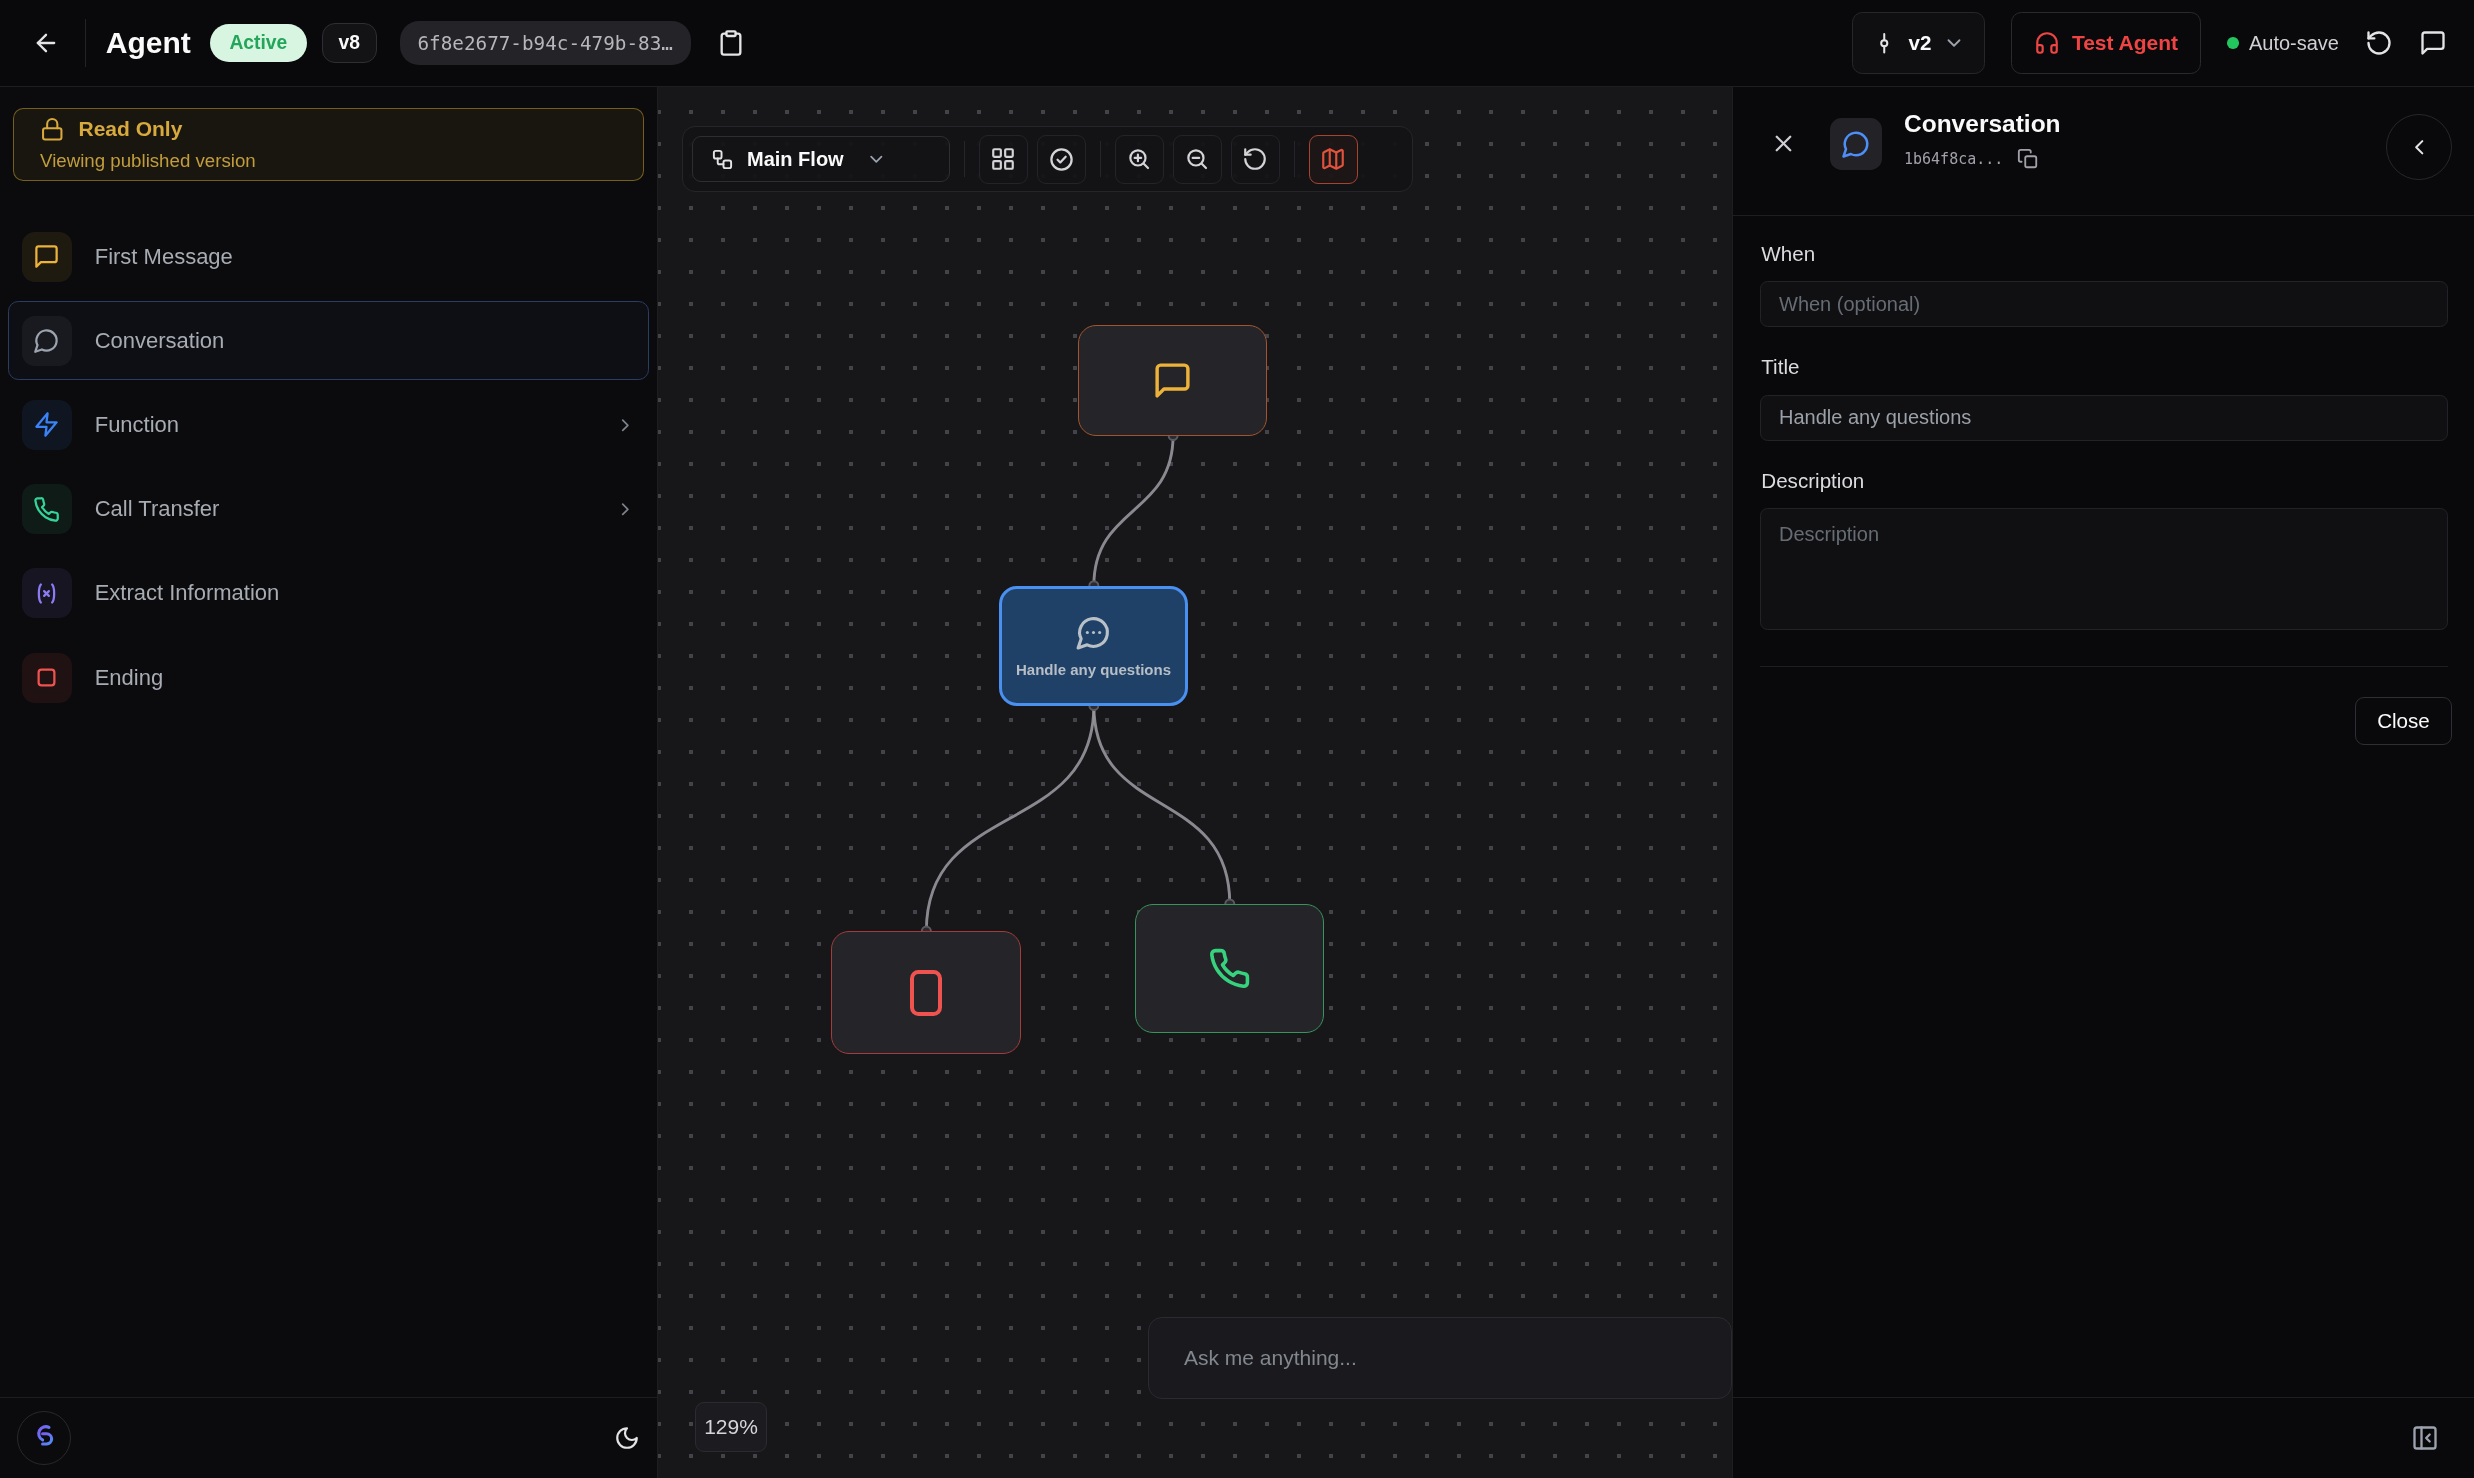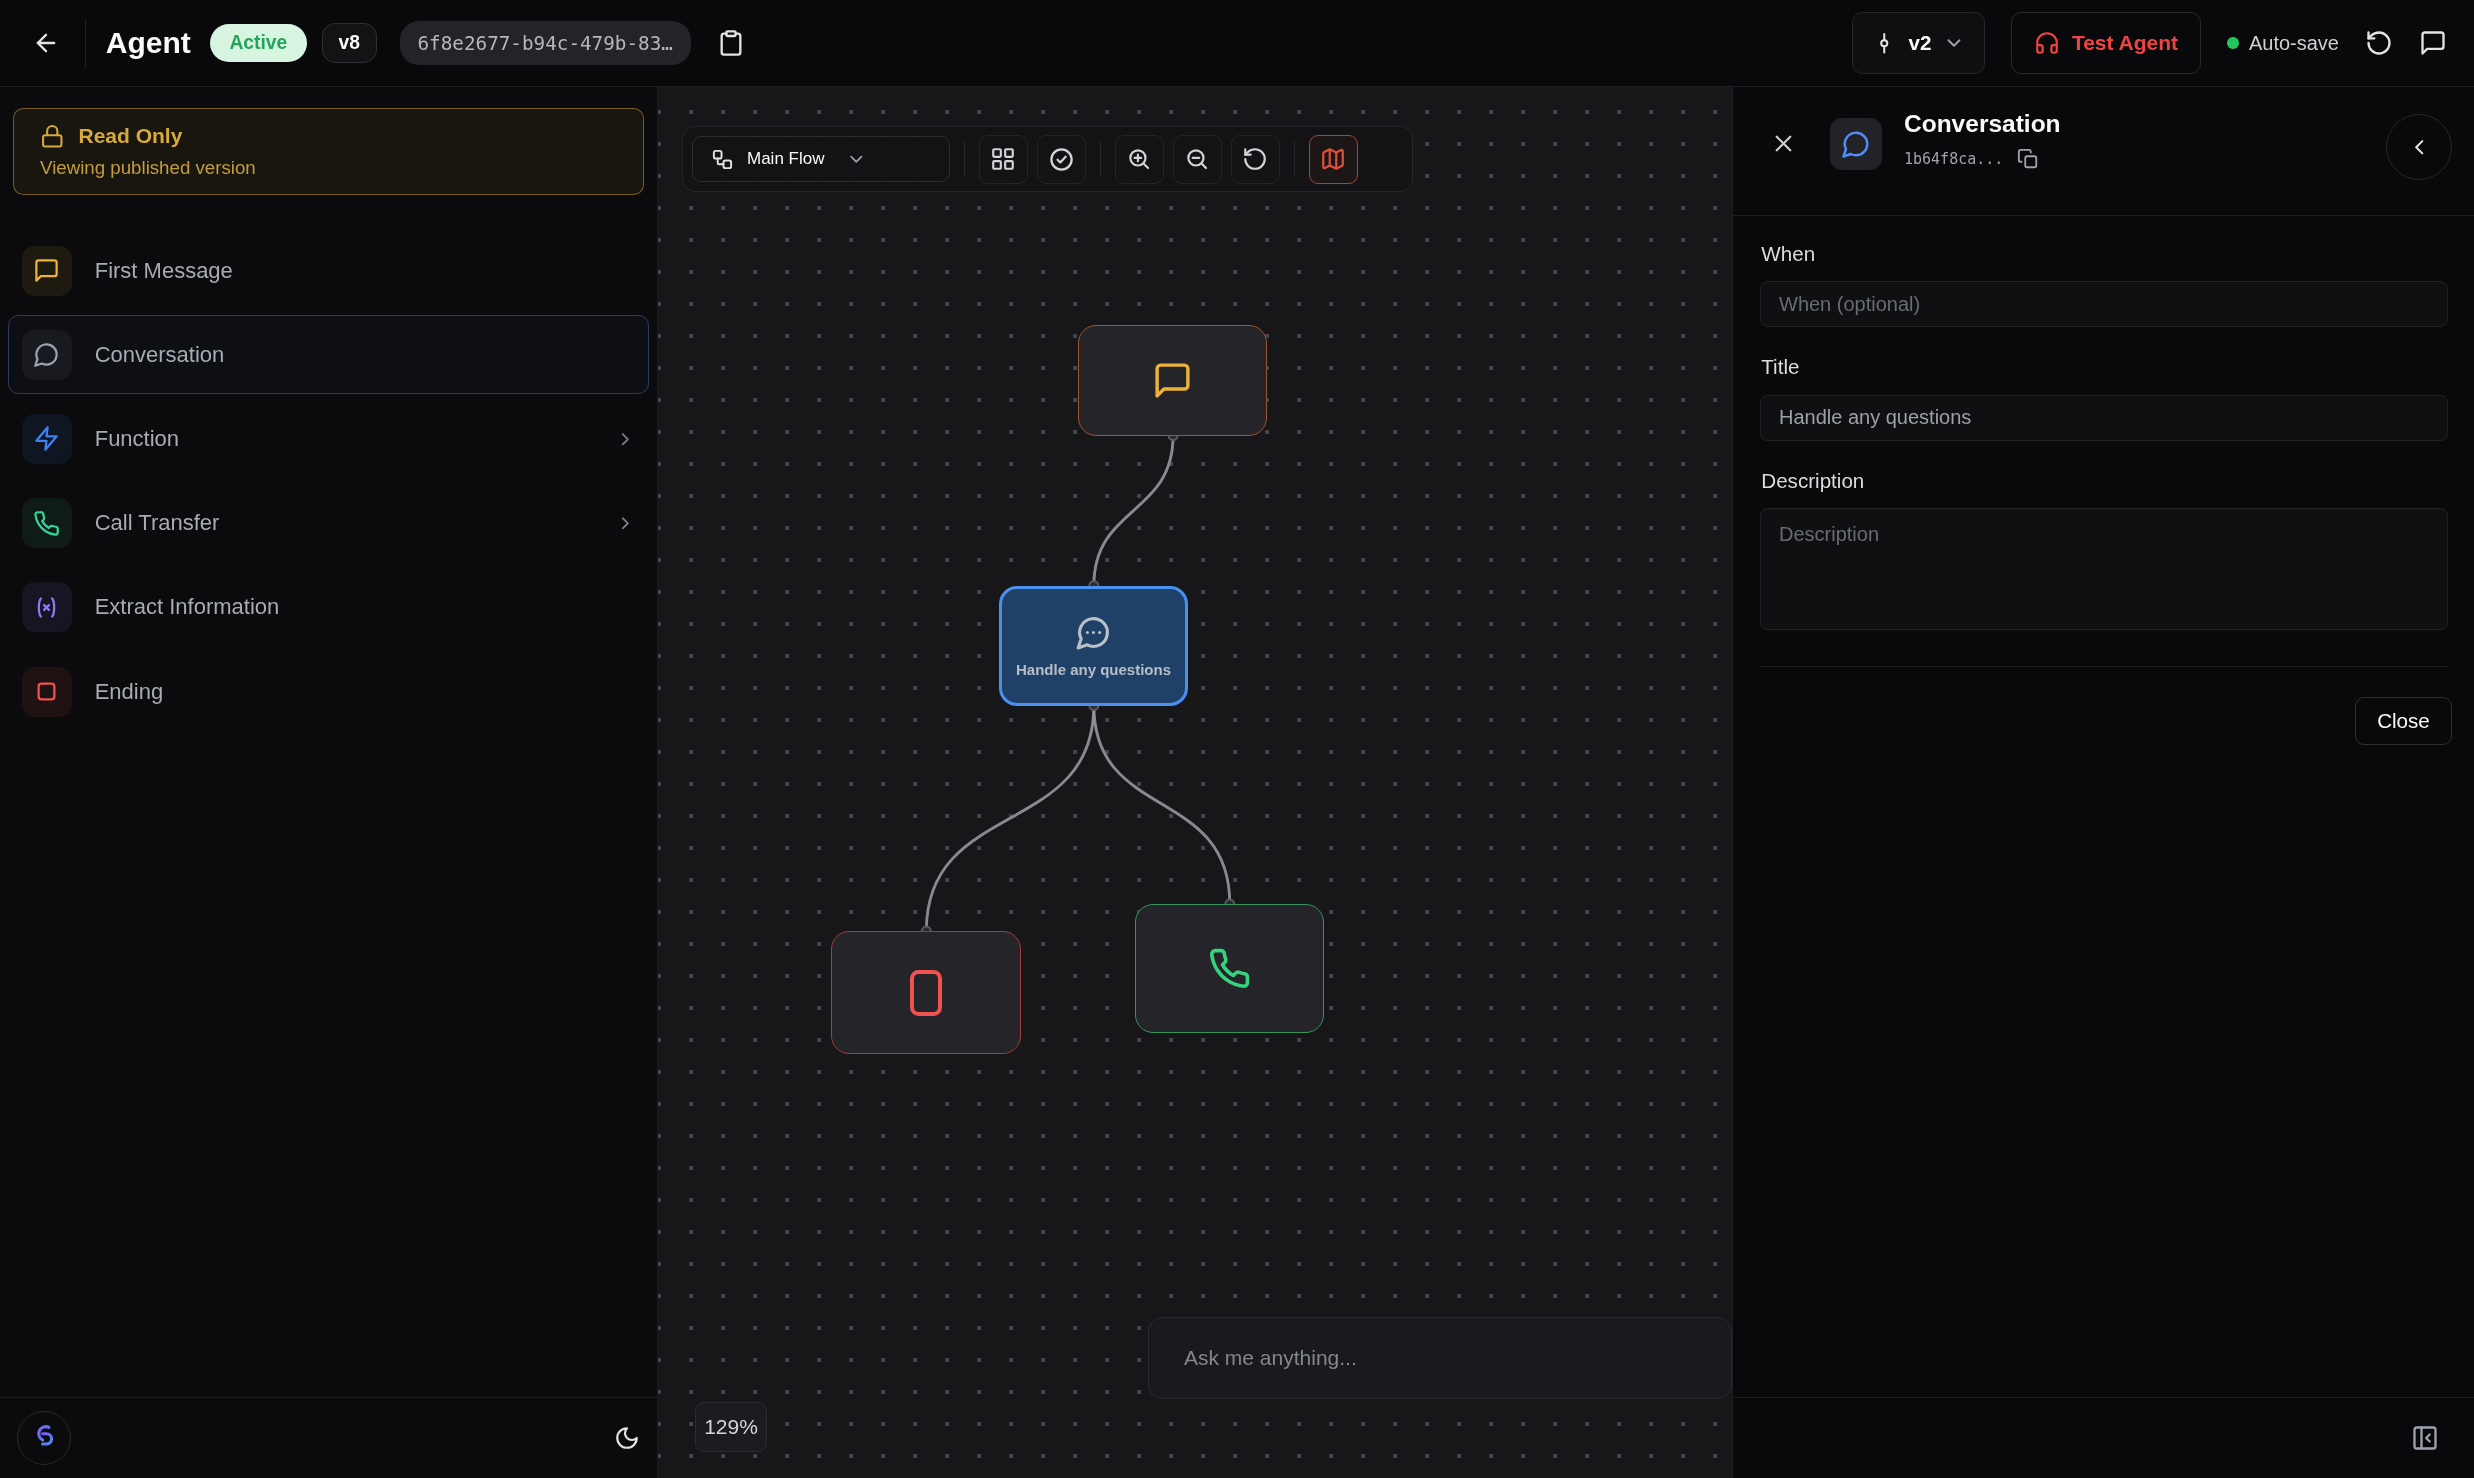--- a/index.html
+++ b/index.html
@@ -34,21 +34,21 @@
   .tb-iconbtn { color:#e4e4e7; cursor:pointer; }
 
   
   .sidebar { position:absolute; top:87px; left:0; width:658px; bottom:0; background:#0b0b0d; border-right:0.6px solid #1e1e22; }
   .sb-head { position:relative; padding:26px 15.5px 0 15.5px; }
   .sb-title { font-size:24.5px; font-weight:700; color:#fafafa; }
   .sb-sub { margin-top:11.6px; font-size:19.3px; color:#8f949b; }
   .sb-toggle { position:absolute; right:31px; top:36px; color:#d4d4d8; cursor:pointer; }
   .sb-hr { height:0.6px; background:#1e1e22; margin-top:24.5px; }
   .readonly {
-    margin:20.6px 13px 0 13px; padding:15px 26px;
+    margin:20.6px 13px 0 13px; padding:8px 26px;
     border:0.6px solid rgba(212,167,44,.5); background:rgba(212,167,44,.07); border-radius:10.3px;
   }
   .ro-row { display:flex; align-items:center; gap:14px; color:#d8a93c; font-size:21px; font-weight:600; }
   .ro-sub { margin-top:9px; color:#c39d3c; font-size:18.7px; }
   .nav { margin-top:36px; padding:0 7.7px; display:flex; flex-direction:column; gap:5.2px; }
   .nav-item { display:flex; align-items:center; gap:23px; height:79px; padding:0 13px; border-radius:10.3px; border:0.6px solid transparent; cursor:pointer; }
   .nav-item.selected { border-color:#2c3c63; background:#0e0f14; }
   .tile { width:50px; height:50px; border-radius:13px; display:flex; align-items:center; justify-content:center; flex:none; }
   .t-amber { background:rgba(237,178,58,.09); color:#edb23a; }
   .t-gray  { background:rgba(160,165,172,.08); color:#9ca3af; }
@@ -68,21 +68,21 @@
     background-color:#17171a;
     background-image:radial-gradient(circle, #43434b 2.2px, transparent 2.3px);
     background-size:32px 32px; background-position:17px 9px;
   }
   .flow-toolbar {
     position:absolute; left:24px; top:39px; width:731px; height:66px;
     background:rgba(19,19,22,.94); border:0.6px solid #26262a; border-radius:13px;
     display:flex; align-items:center; gap:9px; padding:0 9px; z-index:5;
   }
   .flow-select { height:46px; min-width:258px; border:0.6px solid #2d2d32; border-radius:9px; display:flex; align-items:center; gap:13px; padding:0 18px; cursor:pointer; }
-  .flow-select .fs-label { font-size:17px; font-weight:400; color:#fafafa; }
+  .flow-select .fs-label { font-size:20px; font-weight:700; color:#fafafa; }
   .flow-select .fs-chev { margin-left:9px; color:#9ca3af; }
   .tb-sep { width:0.6px; height:36px; background:#26262a; margin:0 5.2px; }
   .cbtn { width:49px; height:49px; border:0.6px solid #242428; border-radius:9px; display:flex; align-items:center; justify-content:center; color:#d4d4d8; cursor:pointer; flex:none; background:transparent; }
   .cbtn.map-active { border-color:#a8432f; color:#e0523c; background:rgba(224,82,60,.05); }
 
   .edges { position:absolute; inset:0; z-index:1; }
 
   .node { position:absolute; border-radius:18px; background:#242429; display:flex; align-items:center; justify-content:center; z-index:2; cursor:pointer; }
   .node-first { left:420px; top:238px; width:189px; height:111px; border:1.9px solid #a3542f; color:#edb23a; }
   .node-conv  { left:341px; top:499px; width:189px; height:120px; border:3.2px solid #4a90f0; background:#1f4168; color:#b9c0c7; flex-direction:column; gap:10.3px; }

